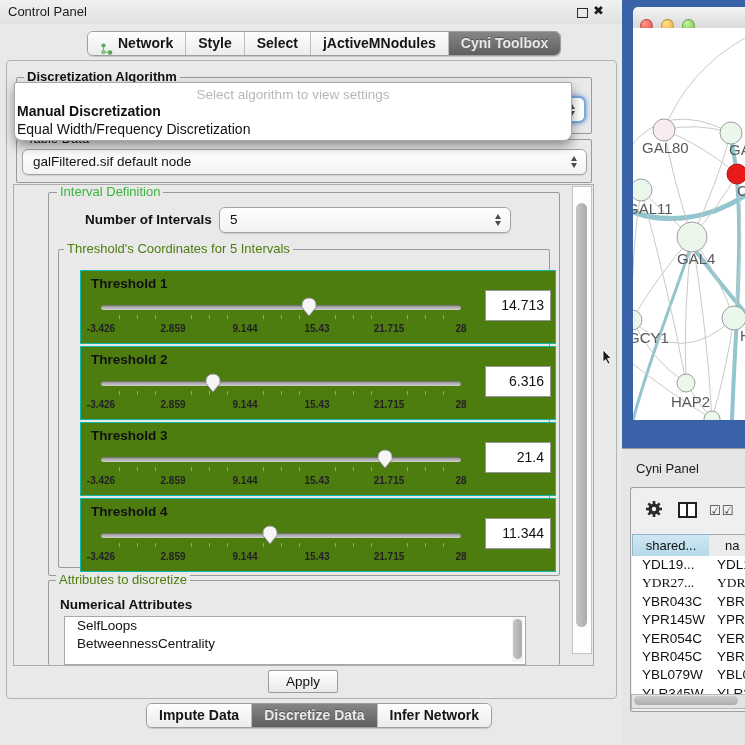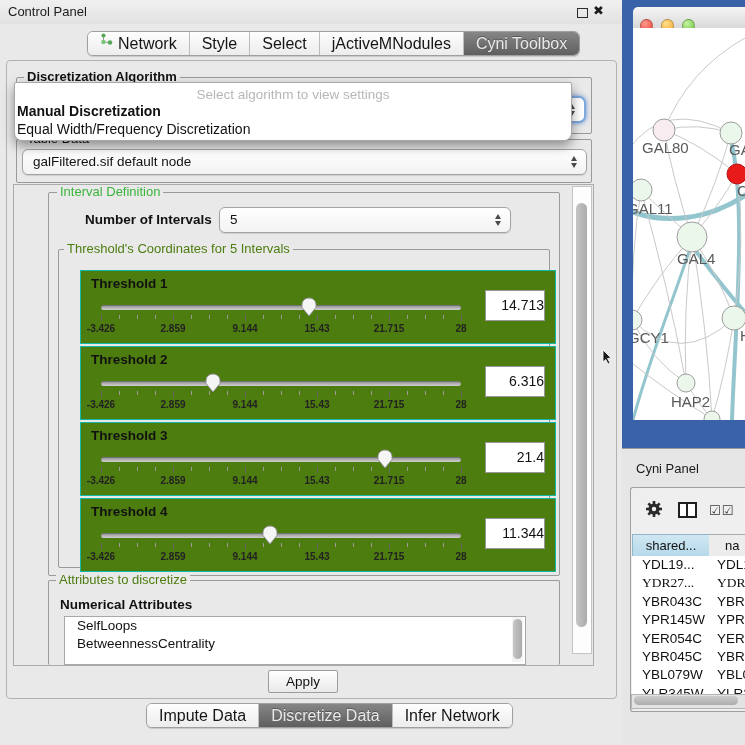--- a/index.html
+++ b/index.html
@@ -8,23 +8,23 @@
        background:#e9e9e9;color:#111;font-size:13px;}
   .abs{position:absolute}
   
   #titlebar{left:0;top:0;width:622px;height:24px;background:linear-gradient(#f0f0f0,#e2e2e2);}
   #title-text{left:8px;top:4px;font-size:13px;color:#1b1b1b}
   #float-btn{left:577px;top:8px;width:9px;height:8px;border:1.5px solid #2b2b2b;background:transparent}
   #close-btn{left:593px;top:3px;font-size:13px;font-weight:bold;color:#1b1b1b}
   
   .segtabs{display:flex;height:23px;border:1px solid #9f9f9f;border-radius:6px;overflow:hidden;
            background:#fff;box-shadow:0 1px 1px rgba(0,0,0,.15)}
-  .seg{padding:0 12px;line-height:23px;font-size:16px;font-weight:400;color:#151515;
+  .seg{padding:0 12px;line-height:23px;font-size:14px;font-weight:700;color:#151515;
        background:linear-gradient(#fefefe,#ececec);border-right:1px solid #bdbdbd;
-       display:flex;align-items:flex-start;gap:5px;white-space:nowrap}
+       display:flex;align-items:flex-end;gap:5px;white-space:nowrap}
   .seg:last-child{border-right:none}
   .seg.active{background:linear-gradient(#868686,#5f5f5f);color:#e9e9e9;text-shadow:0 -1px 0 rgba(0,0,0,.3)}
   
   #content-panel{left:6px;top:60px;width:609px;height:637px;background:#e9e9e9;
                  border:1px solid #b2b2b2;border-radius:4px}
   .groupbox{border:1px solid #9a9a9a;border-radius:2px}
   .grouplabel{position:absolute;background:#e9e9e9;padding:0 3px;font-size:13px;line-height:14px;white-space:nowrap}
   .bluetitle{color:#4d7c0f}
   .greentitle{color:#3cb43c}
   
@@ -51,21 +51,21 @@
   .thrbox{position:absolute;left:80px;width:474px;height:72px;border:1px solid #14b8a6;background:#4d7c0f}
   .thrlabel{position:absolute;left:10px;top:5px;font-size:13.5px;font-weight:bold}
   .track{position:absolute;left:20px;top:34px;width:360px;height:5px;border-radius:3px;
          background:linear-gradient(#8f8f8f,#cfcfcf);box-shadow:inset 0 1px 1px rgba(0,0,0,.25)}
   .thumb{position:absolute;top:26px;width:16px;height:20px}
   .tick{position:absolute;top:44px;width:1px;height:4px;background:#9a9a9a}
   .tick.major{height:6px;background:#666}
   .ticklab{position:absolute;top:52px;width:48px;margin-left:-24px;text-align:center;
            font-size:10px;font-weight:600;color:#222}
   .valbox{position:absolute;left:404px;top:19px;width:58px;height:29px;background:#fff;border:1px solid #979797;
-          font-size:14px;line-height:29px;text-align:right;}
+          font-size:14px;line-height:29px;text-align:right;padding-right:6px}
   
   #attr-list{left:64px;top:616px;width:460px;height:47px;background:#fff;border:1px solid #a8a8a8;overflow:hidden}
   .attr-item{padding-left:12px;font-size:13.5px;line-height:18px;white-space:nowrap}
   
   .pushbtn{position:absolute;background:linear-gradient(#ffffff,#e9e9e9);border:1px solid #9c9c9c;border-radius:2px;
            font-size:13.5px;text-align:center}
   
   #right-blue{left:622px;top:0;width:123px;height:448px;background:#3a62a8}
   #net-titlebar{left:633px;top:7px;width:112px;height:21px;background:linear-gradient(#f5f5f5,#d9d9d9);
                 border-bottom:1px solid #9f9f9f;border-top-left-radius:5px}

